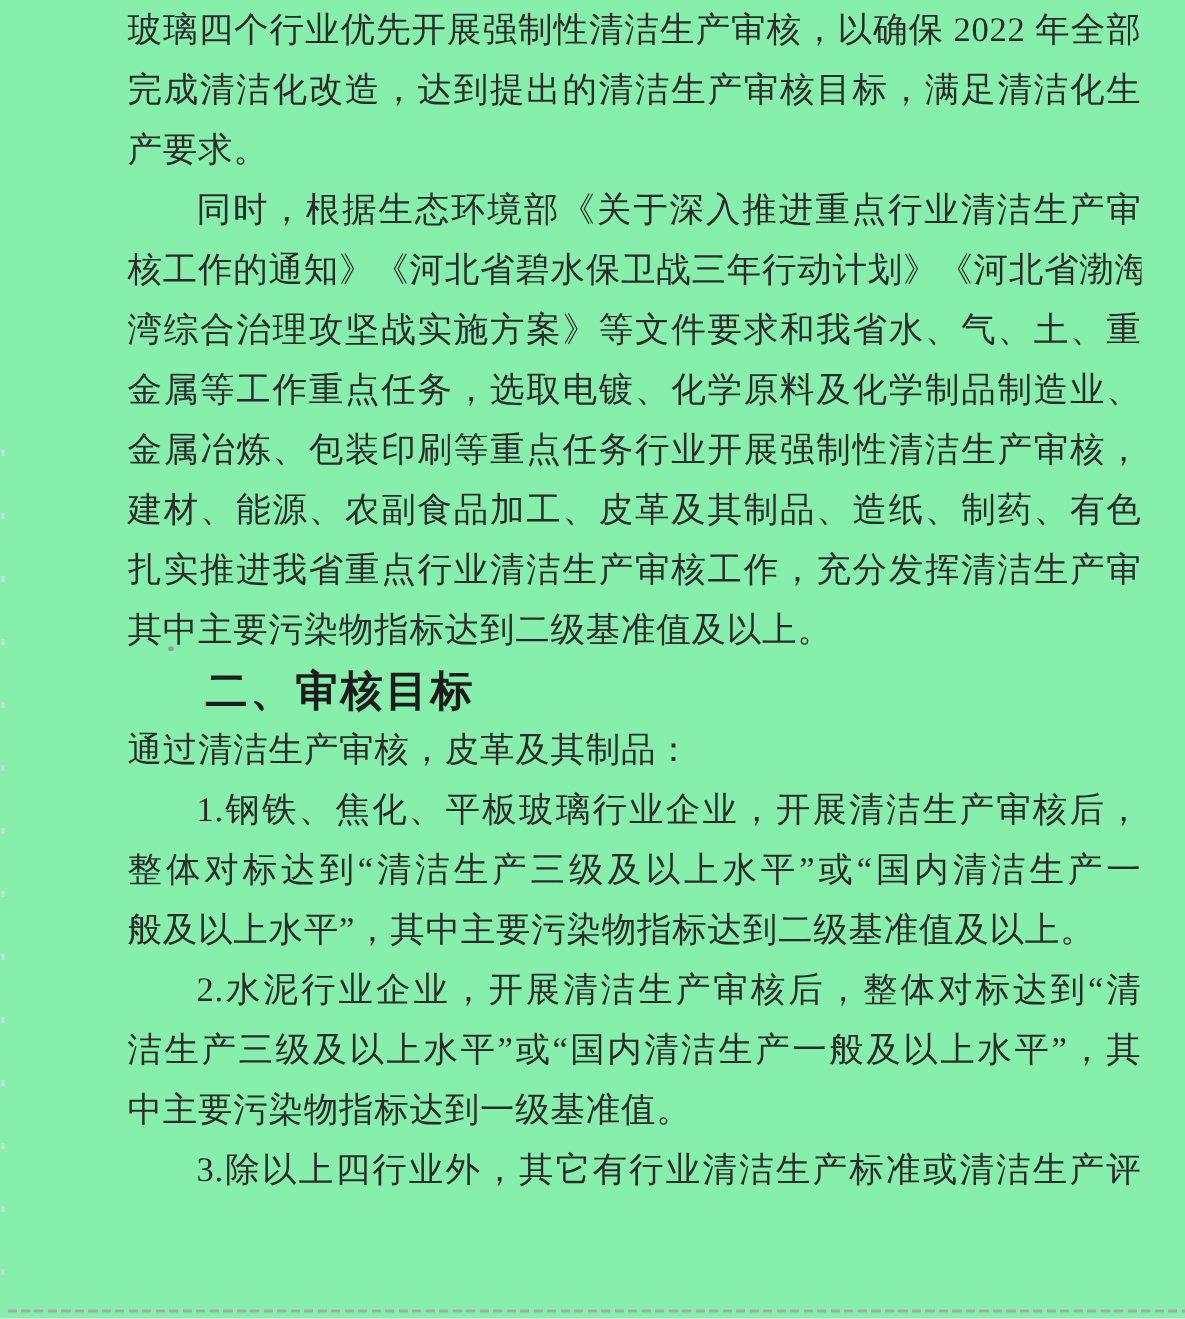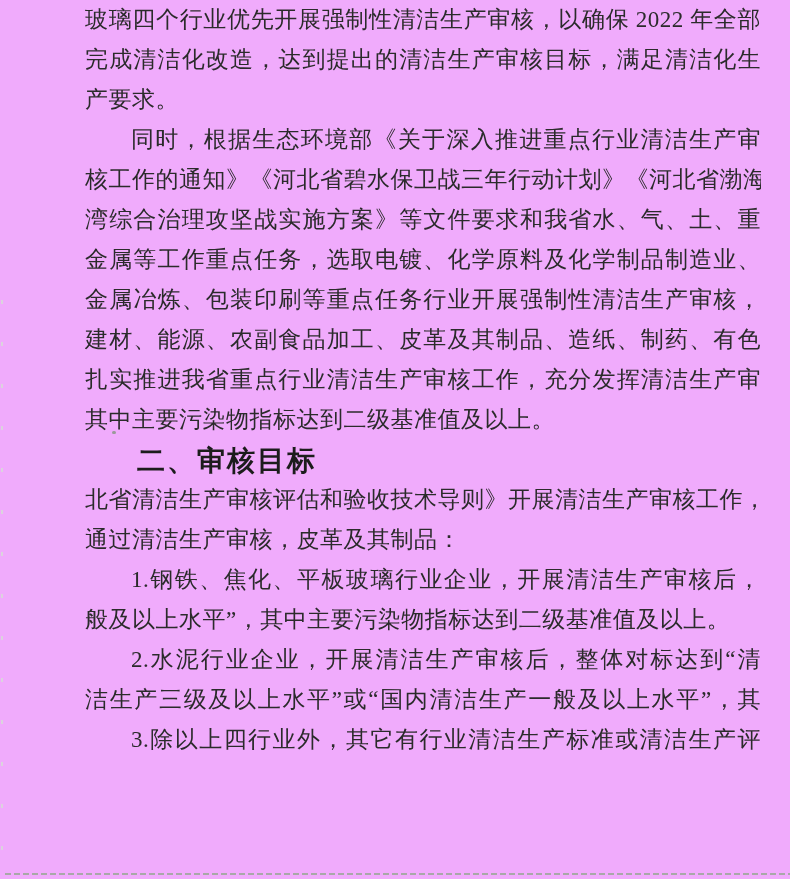--- a/index.html
+++ b/index.html
@@ -4,21 +4,21 @@
 <style>
   html, body {
     margin: 0;
     padding: 0;
     background: #ffffff;
   }
   .page {
     position: relative;
     width: 790px;
     height: 879px;
-    background: #f0abfc;
+    background: #86efac;
     overflow: hidden;
     font-family: "Liberation Serif", "DejaVu Serif", serif;
   }
   .text-col {
     position: absolute;
     left: 85px;
     top: 0;
     width: 676px;
   }
   .line {
@@ -87,25 +87,26 @@
     <div class="line end">产要求。</div>
     <div class="line indent">同时，根据生态环境部《关于深入推进重点行业清洁生产审</div>
     <div class="line">核工作的通知》《河北省碧水保卫战三年行动计划》《河北省渤海</div>
     <div class="line">湾综合治理攻坚战实施方案》等文件要求和我省水、气、土、重</div>
     <div class="line">金属等工作重点任务，选取电镀、化学原料及化学制品制造业、</div>
     <div class="line">金属冶炼、包装印刷等重点任务行业开展强制性清洁生产审核，</div>
     <div class="line">建材、能源、农副食品加工、皮革及其制品、造纸、制药、有色</div>
     <div class="line">扎实推进我省重点行业清洁生产审核工作，充分发挥清洁生产审</div>
     <div class="line end">其中主要污染物指标达到二级基准值及以上。</div>
     <div class="heading-line">二、审核目标</div>
-    <div class="line">北省清洁生产审核评估和验收技术导则》开展清洁生产审核工作，</div>
     <div class="line end">通过清洁生产审核，皮革及其制品：</div>
     <div class="line indent">1.钢铁、焦化、平板玻璃行业企业，开展清洁生产审核后，</div>
+    <div class="line">整体对标达到“清洁生产三级及以上水平”或“国内清洁生产一</div>
     <div class="line end">般及以上水平”，其中主要污染物指标达到二级基准值及以上。</div>
     <div class="line indent">2.水泥行业企业，开展清洁生产审核后，整体对标达到“清</div>
     <div class="line">洁生产三级及以上水平”或“国内清洁生产一般及以上水平”，其</div>
+    <div class="line end">中主要污染物指标达到一级基准值。</div>
     <div class="line indent">3.除以上四行业外，其它有行业清洁生产标准或清洁生产评</div>
   </div>
 
   <div class="speck"></div>
   <div class="edge-marks"></div>
   <div class="bottom-dots"></div>
 </div>
 
 </body></html>

